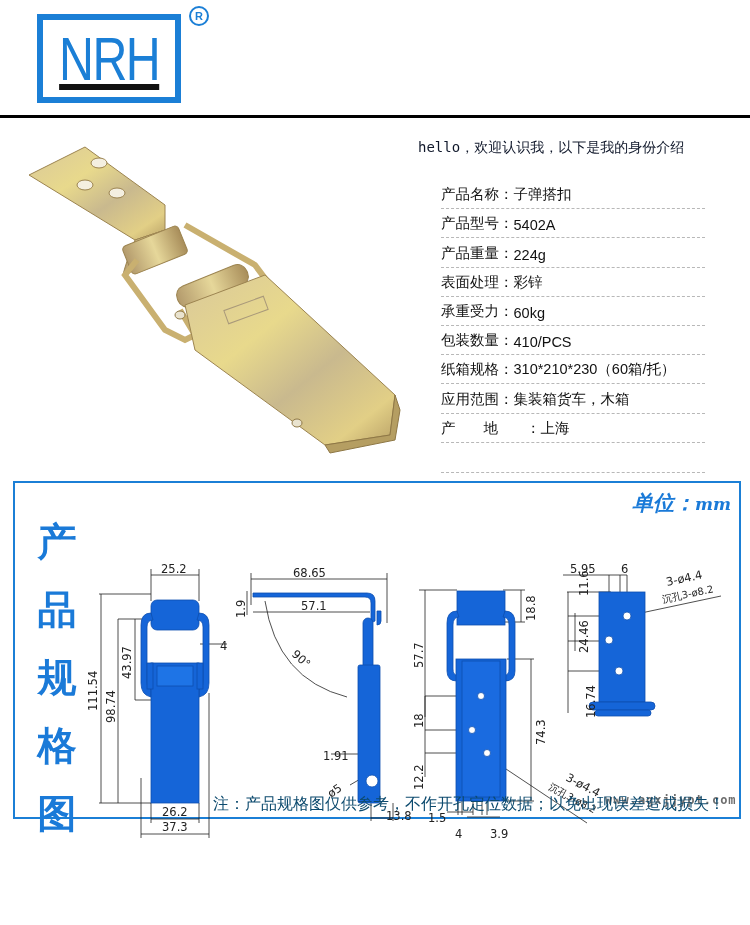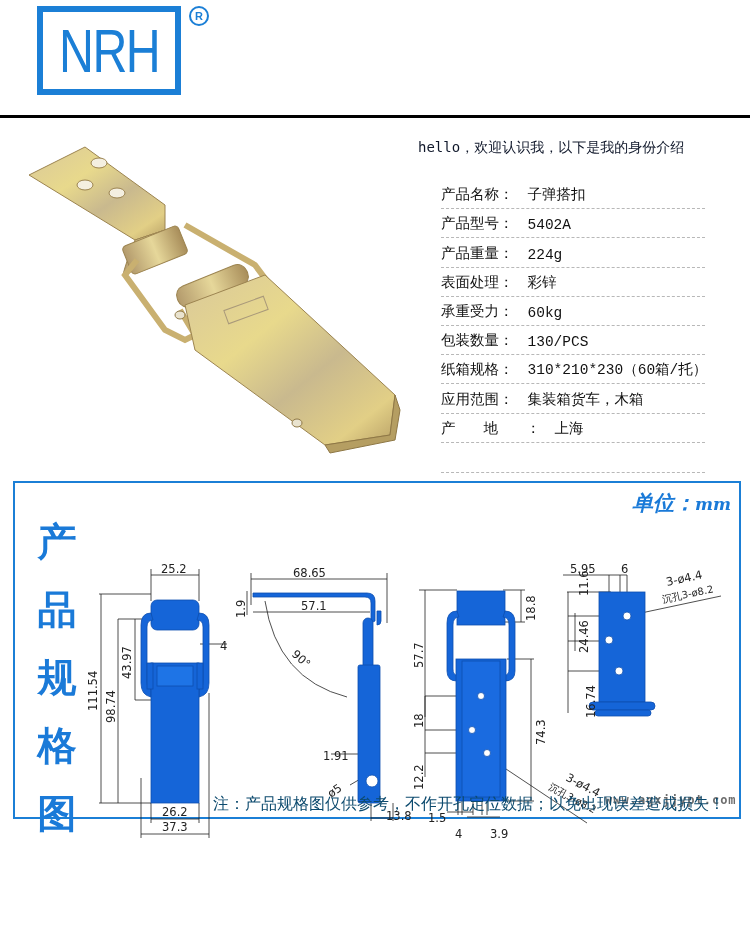--- a/index.html
+++ b/index.html
@@ -1,42 +1,42 @@
 <!DOCTYPE html>
 <html><head>
 <meta charset="utf-8">
 <style>
   * { box-sizing: border-box; margin: 0; padding: 0; }
   html, body { width: 750px; height: 925px; background: #ffffff; overflow: hidden; }
   body { position: relative; font-family: "DejaVu Serif", "Liberation Serif", serif; color: #111; }
 
   
-  .logo { position: absolute; left: 37px; top: 6px; width: 144px; height: 89px;
-          border: 6px solid #1b7fd6; display: flex; align-items: center; justify-content: center; }
+  .logo { position: absolute; left: 37px; top: 14px; width: 144px; height: 89px;
+          border: 6px solid #1b7fd6; display: flex; align-items: center; justify-content: center; text-decoration: underline; }
   .logo-text { font-family: "Liberation Sans", "DejaVu Sans", sans-serif; font-size: 62px; color: #1b7fd6;
                letter-spacing: -2px; transform: scaleX(0.78); line-height: 1; font-weight: 400; }
   .reg { position: absolute; left: 189px; top: 6px; width: 20px; height: 20px; border: 2.5px solid #1b7fd6;
          border-radius: 50%; color: #1b7fd6; font-family: "Liberation Sans", sans-serif; font-weight: bold;
          font-size: 11px; display: flex; align-items: center; justify-content: center; }
   .header-rule { position: absolute; left: 0; top: 115px; width: 750px; height: 3px; background: #000; }
 
   
   .photo { position: absolute; left: 25px; top: 135px; width: 390px; height: 320px; }
 
   
   .intro { position: absolute; left: 418px; top: 139px; font-family: "DejaVu Sans Mono", "Liberation Mono", monospace;
            font-size: 14px; color: #0f172a; white-space: nowrap; }
   .intro .cjk { font-family: "DejaVu Serif", serif; }
   .spec-list { position: absolute; left: 441px; top: 180px; width: 264px; text-align: center; }
   .spec-row { height: 29.2px; border-bottom: 1px dashed #b8b8b8; display: flex; align-items: flex-end;
               padding-bottom: 4px; font-size: 14.5px; white-space: nowrap; }
   .spec-label { display: inline-block; }
   .spec-label.spread { letter-spacing: 28px; }
   .spec-sep { display: inline-block; }
-  .spec-value { font-family: Liberation Mono, monospace; margin-left: 14px; }
+  .spec-value { font-family: Liberation Sans, sans-serif; }
   .spec-row.empty { height: 30px; }
 
   
   .frame { position: absolute; left: 13px; top: 481px; width: 728px; height: 338px; border: 2px solid #1b7fd6; }
   .unit { position: absolute; right: 8px; top: 6px; color: #1a7ad8; font-weight: bold; font-style: italic;
           font-size: 21px; font-family: "DejaVu Serif", serif; }
   .unit .mm { font-size: 17px; }
   .side-title { position: absolute; left: 20px; top: 36px; width: 44px; display: flex; flex-direction: column; gap: 23px; }
   .side-title span { color: #1a7ad8; font-family: "DejaVu Sans", sans-serif; font-weight: bold; font-size: 39px;
                      line-height: 45px; text-align: center; }
@@ -116,21 +116,21 @@
       <span class="spec-value">彩锌</span>
   </div>
   <div class="spec-row">
     <span class="spec-label">承重受力</span>
       <span class="spec-sep">：</span>
       <span class="spec-value">60kg</span>
   </div>
   <div class="spec-row">
     <span class="spec-label">包装数量</span>
       <span class="spec-sep">：</span>
-      <span class="spec-value">130/PCS</span>
+      <span class="spec-value">410/PCS</span>
   </div>
   <div class="spec-row">
     <span class="spec-label">纸箱规格</span>
       <span class="spec-sep">：</span>
       <span class="spec-value">310*210*230（60箱/托）</span>
   </div>
   <div class="spec-row">
     <span class="spec-label">应用范围</span>
       <span class="spec-sep">：</span>
       <span class="spec-value">集装箱货车，木箱</span>

